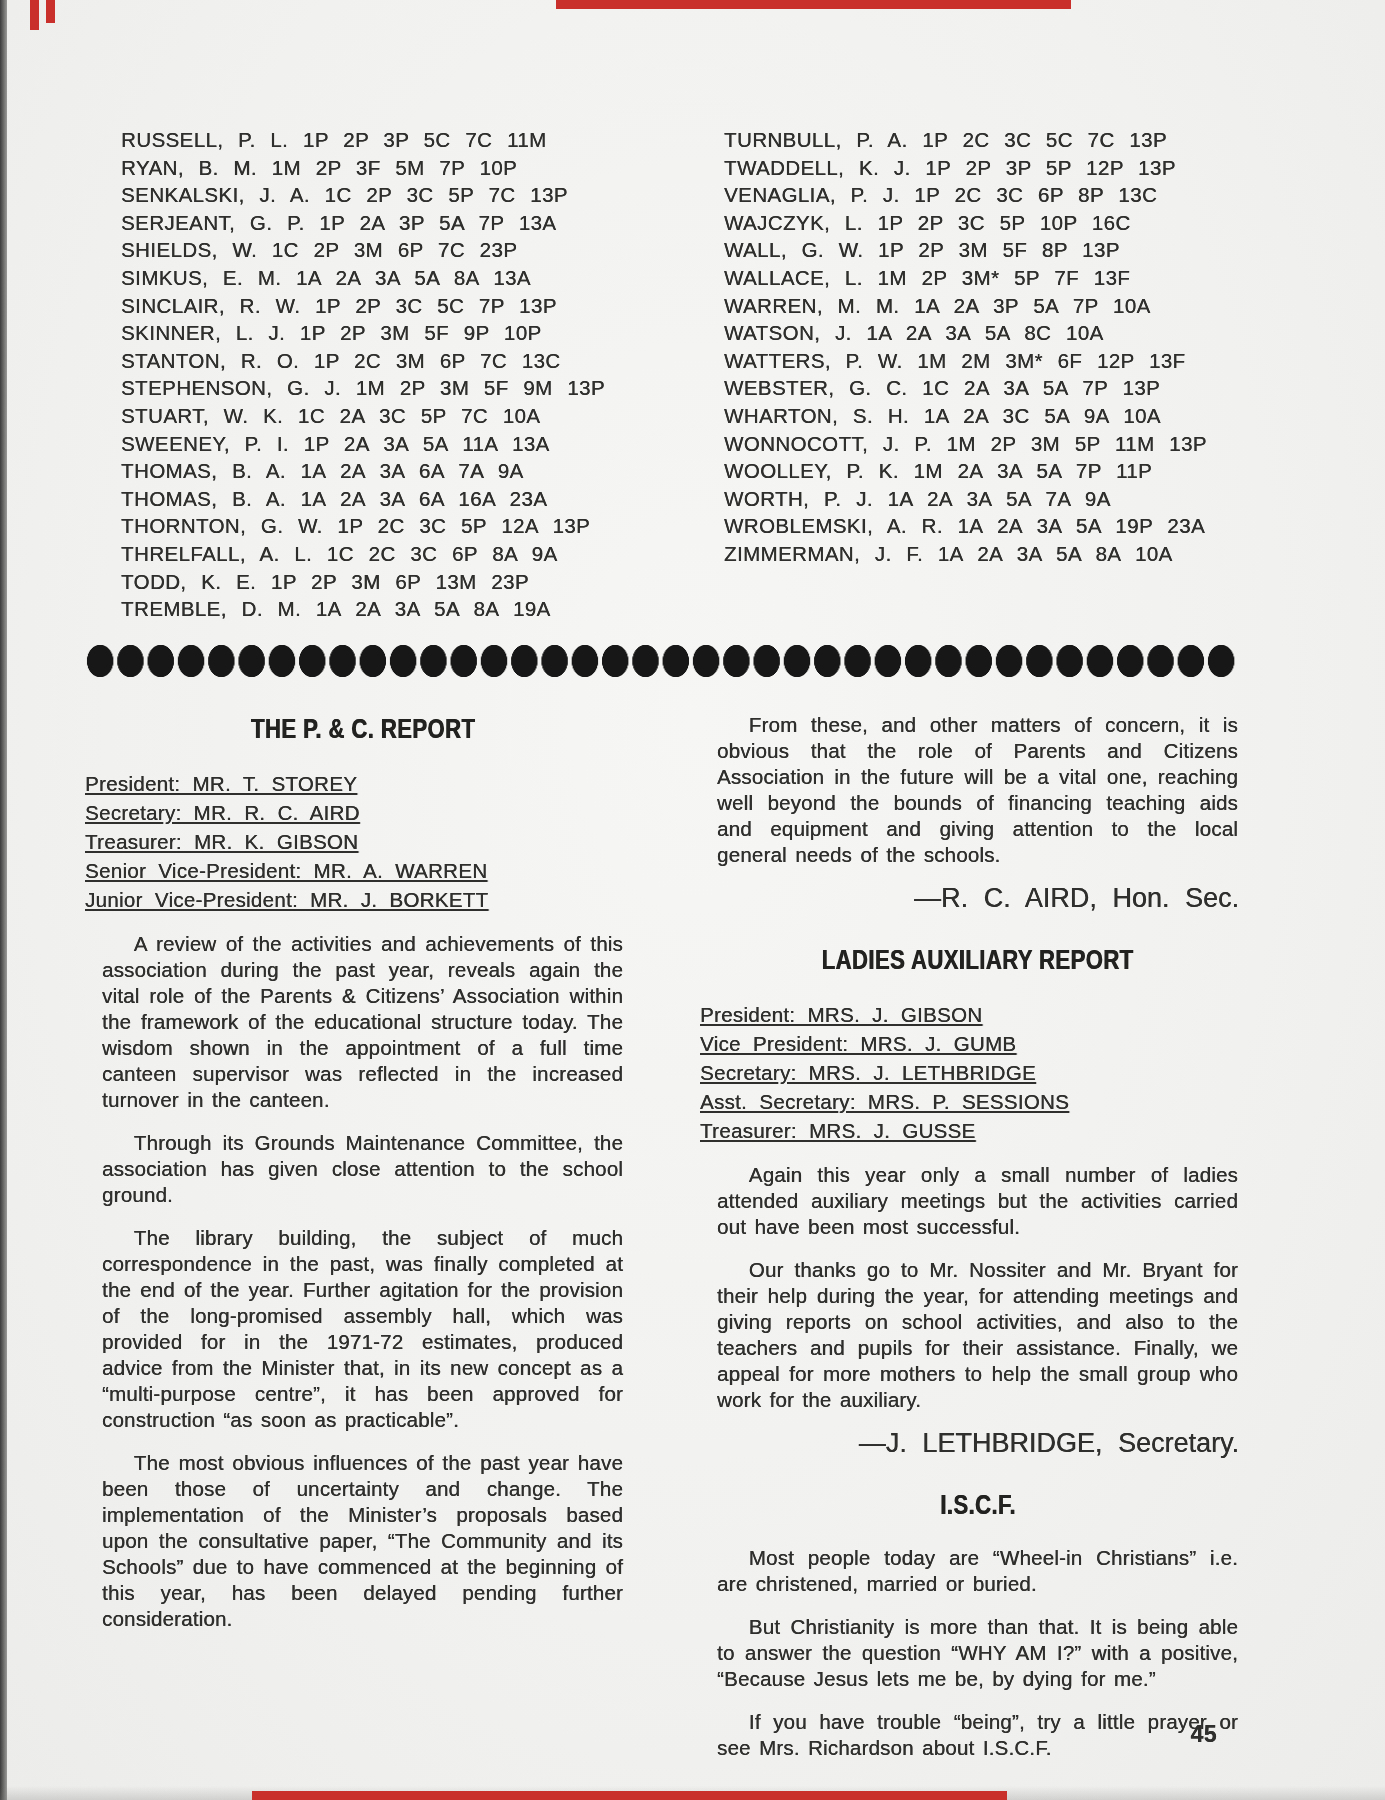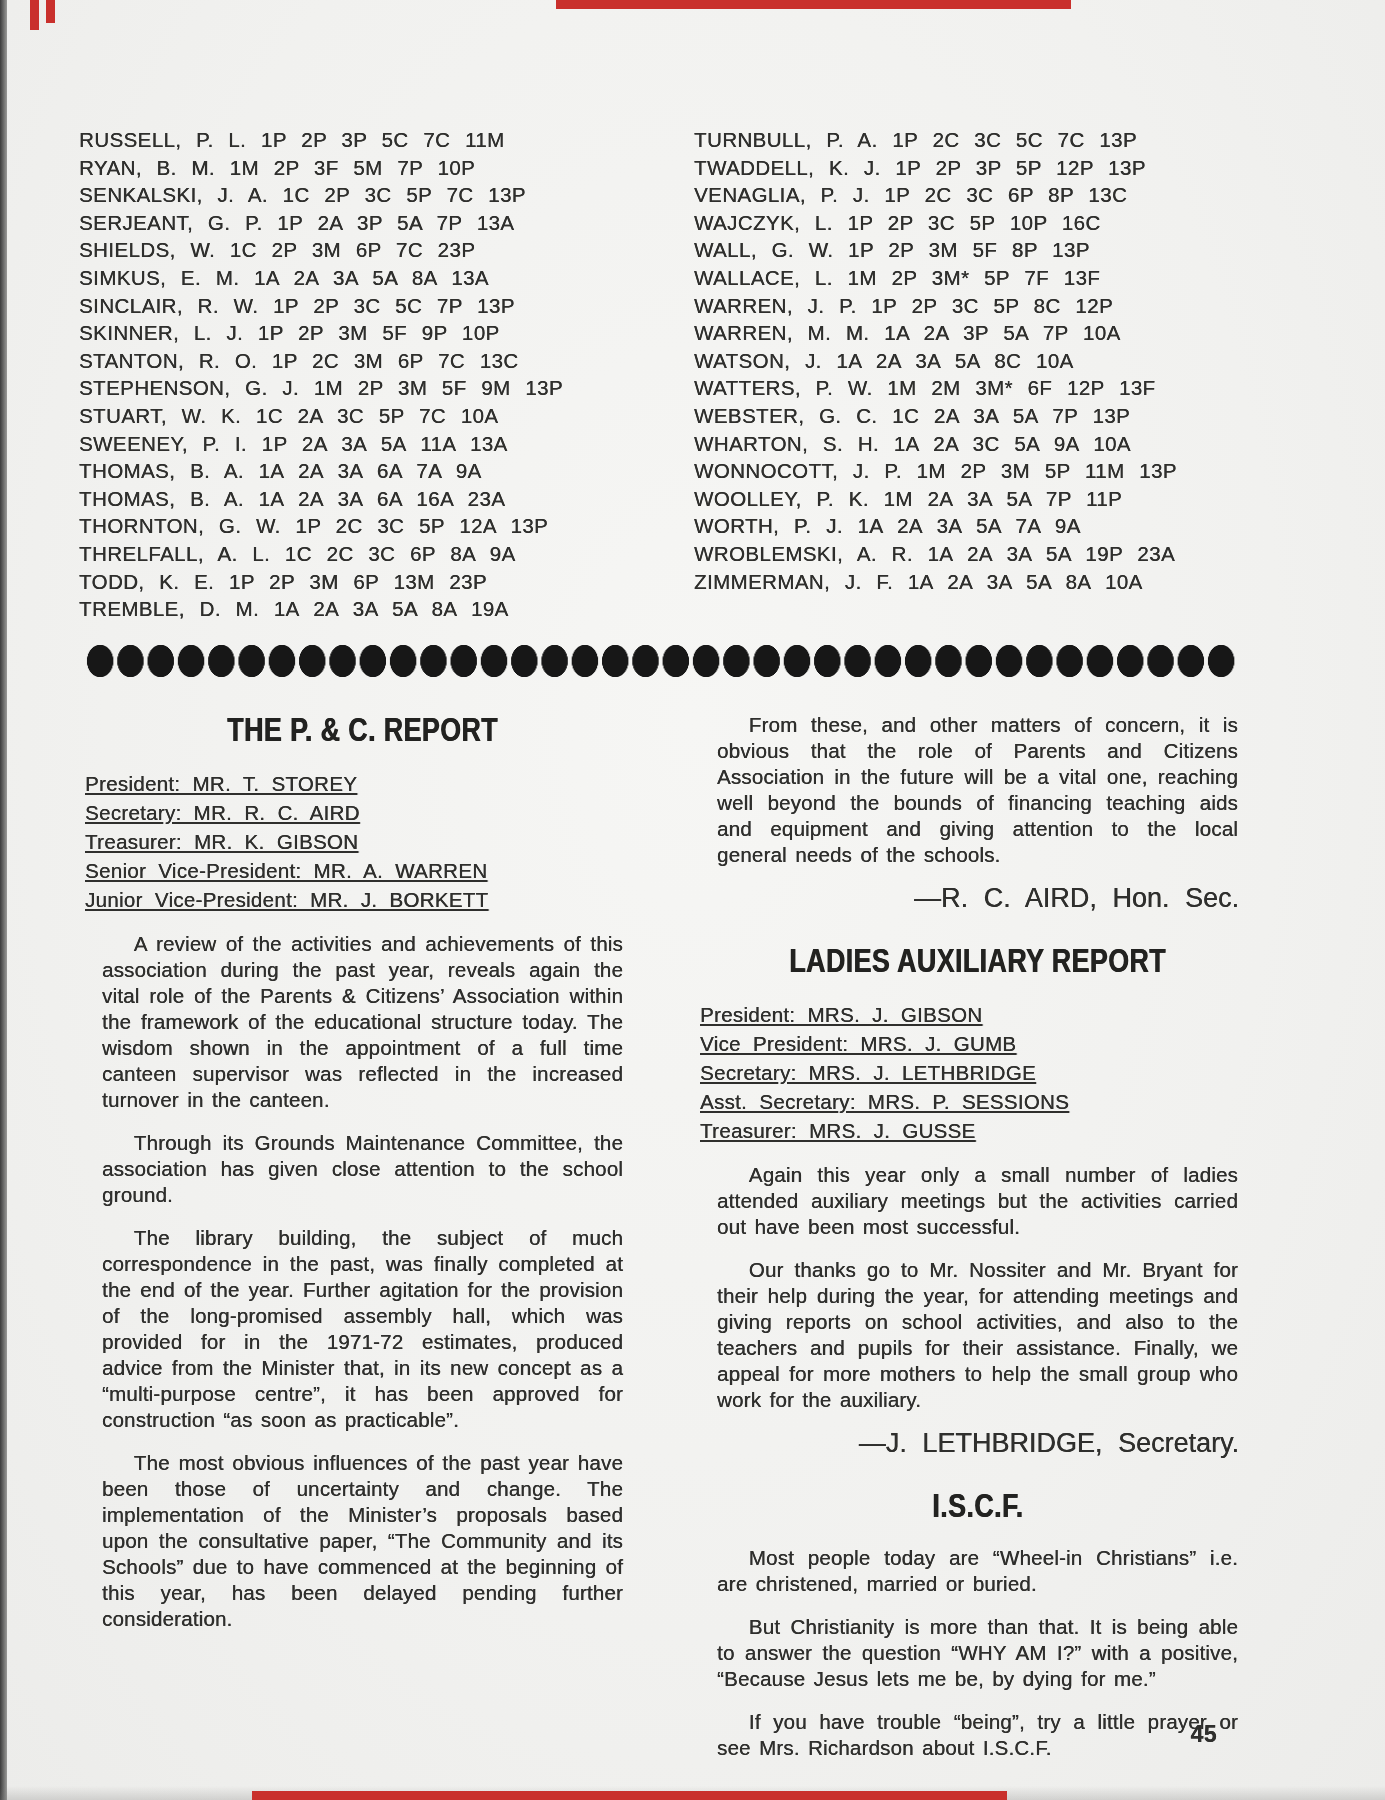--- a/index.html
+++ b/index.html
@@ -24,22 +24,22 @@
   }
   .red-mark { position:absolute; background:#c9302c; }
   .red-a { left:30px;  top:0;        width:9px;   height:30px; }
   .red-b { left:46px;  top:0;        width:9px;   height:23px; }
   .red-c { left:556px; top:0;        width:515px; height:9px;  }
   .red-d { left:252px; top:1791px;   width:755px; height:9px;  }
 
   .results {
     display:grid;
     grid-template-columns:575px 555px;
-    column-gap:40px;
-    padding:126px 0 0 65px;
+    column-gap:28px;
+    padding:126px 0 0 107px;
   }
   .results-col { padding-left:14px; }
   .res-line {
     font-size:20.5px;
     line-height:27.6px;
     word-spacing:0.42em;
     letter-spacing:0.4px;
     white-space:nowrap;
   }
 
@@ -54,21 +54,21 @@
   .columns {
     display:grid;
     grid-template-columns:555px 555px;
     column-gap:60px;
     padding-left:85px;
     margin-top:16px;
   }
   .section-title {
     margin:14px 0 20px;
     text-align:center;
-    font-size:34px;
+    font-size:28px;
     line-height:40px;
     font-weight:bold;
     letter-spacing:0.5px;
     color:#222220;
     text-shadow:0.8px 0 0 currentColor;
   }
   .mt { margin-top:29px; }
   .condensed { display:inline-block; transform:scaleX(0.79); transform-origin:center; white-space:nowrap; }
   .officers { margin-bottom:2px; }
   .officer {
@@ -134,21 +134,20 @@
         <div class="res-line">TODD, K. E. 1P 2P 3M 6P 13M 23P</div>
         <div class="res-line">TREMBLE, D. M. 1A 2A 3A 5A 8A 19A</div>
       </div>
     <div class="results-col">
         <div class="res-line">TURNBULL, P. A. 1P 2C 3C 5C 7C 13P</div>
         <div class="res-line">TWADDELL, K. J. 1P 2P 3P 5P 12P 13P</div>
         <div class="res-line">VENAGLIA, P. J. 1P 2C 3C 6P 8P 13C</div>
         <div class="res-line">WAJCZYK, L. 1P 2P 3C 5P 10P 16C</div>
         <div class="res-line">WALL, G. W. 1P 2P 3M 5F 8P 13P</div>
         <div class="res-line">WALLACE, L. 1M 2P 3M* 5P 7F 13F</div>
-        <div class="res-line">WARREN, J. P. 1P 2P 3C 5P 8C 12P</div>
         <div class="res-line">WARREN, M. M. 1A 2A 3P 5A 7P 10A</div>
         <div class="res-line">WATSON, J. 1A 2A 3A 5A 8C 10A</div>
         <div class="res-line">WATTERS, P. W. 1M 2M 3M* 6F 12P 13F</div>
         <div class="res-line">WEBSTER, G. C. 1C 2A 3A 5A 7P 13P</div>
         <div class="res-line">WHARTON, S. H. 1A 2A 3C 5A 9A 10A</div>
         <div class="res-line">WONNOCOTT, J. P. 1M 2P 3M 5P 11M 13P</div>
         <div class="res-line">WOOLLEY, P. K. 1M 2A 3A 5A 7P 11P</div>
         <div class="res-line">WORTH, P. J. 1A 2A 3A 5A 7A 9A</div>
         <div class="res-line">WROBLEMSKI, A. R. 1A 2A 3A 5A 19P 23A</div>
         <div class="res-line">ZIMMERMAN, J. F. 1A 2A 3A 5A 8A 10A</div>

